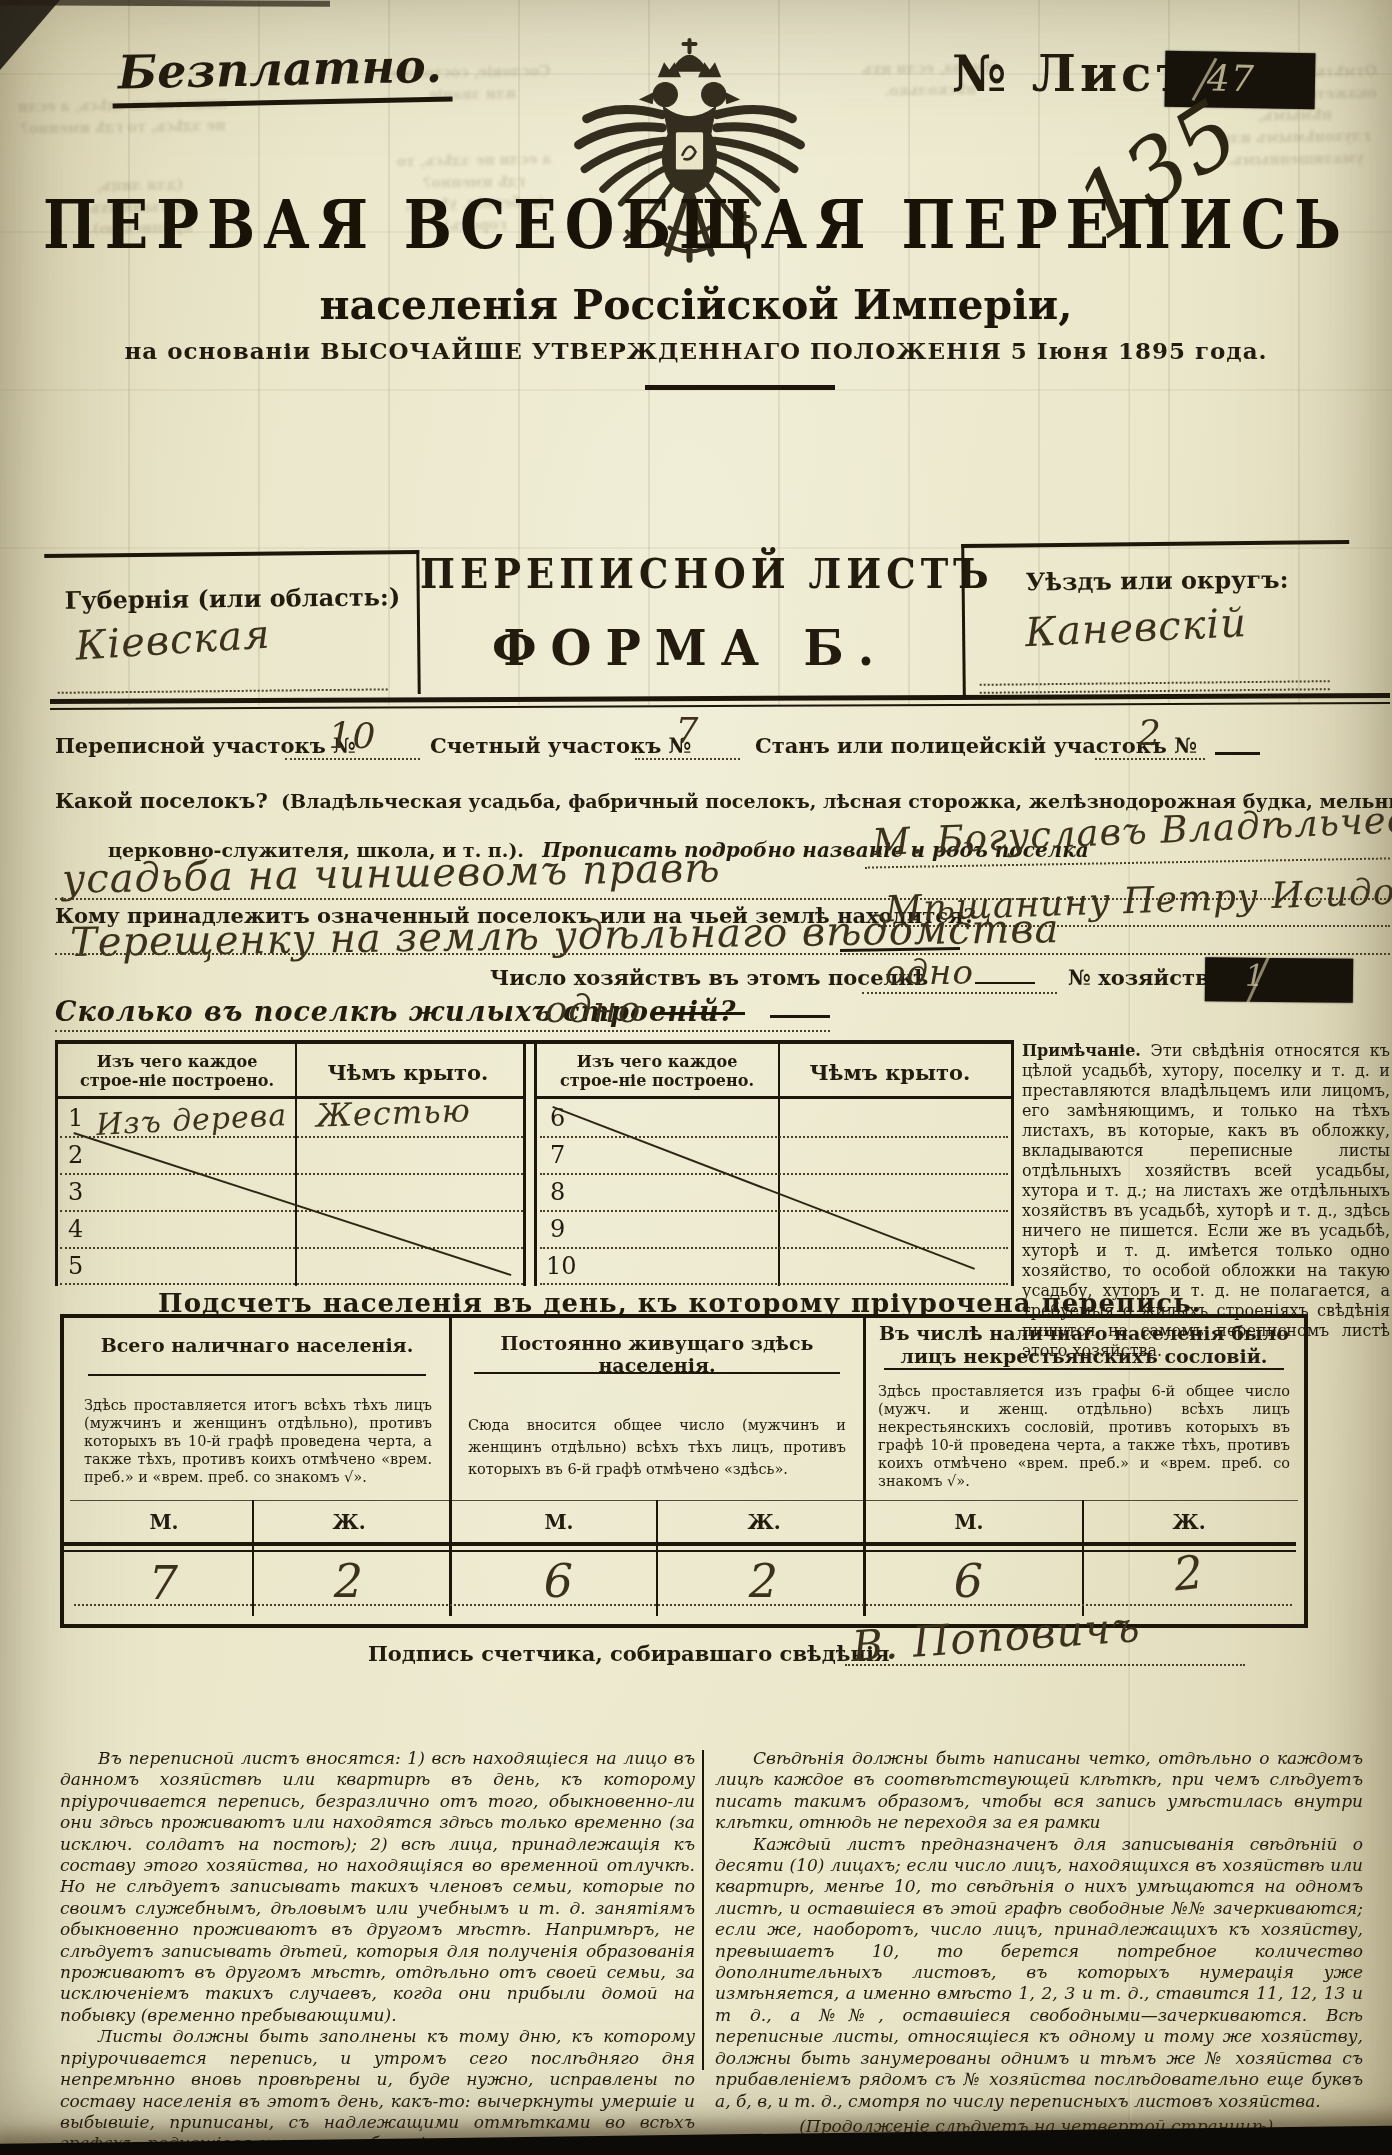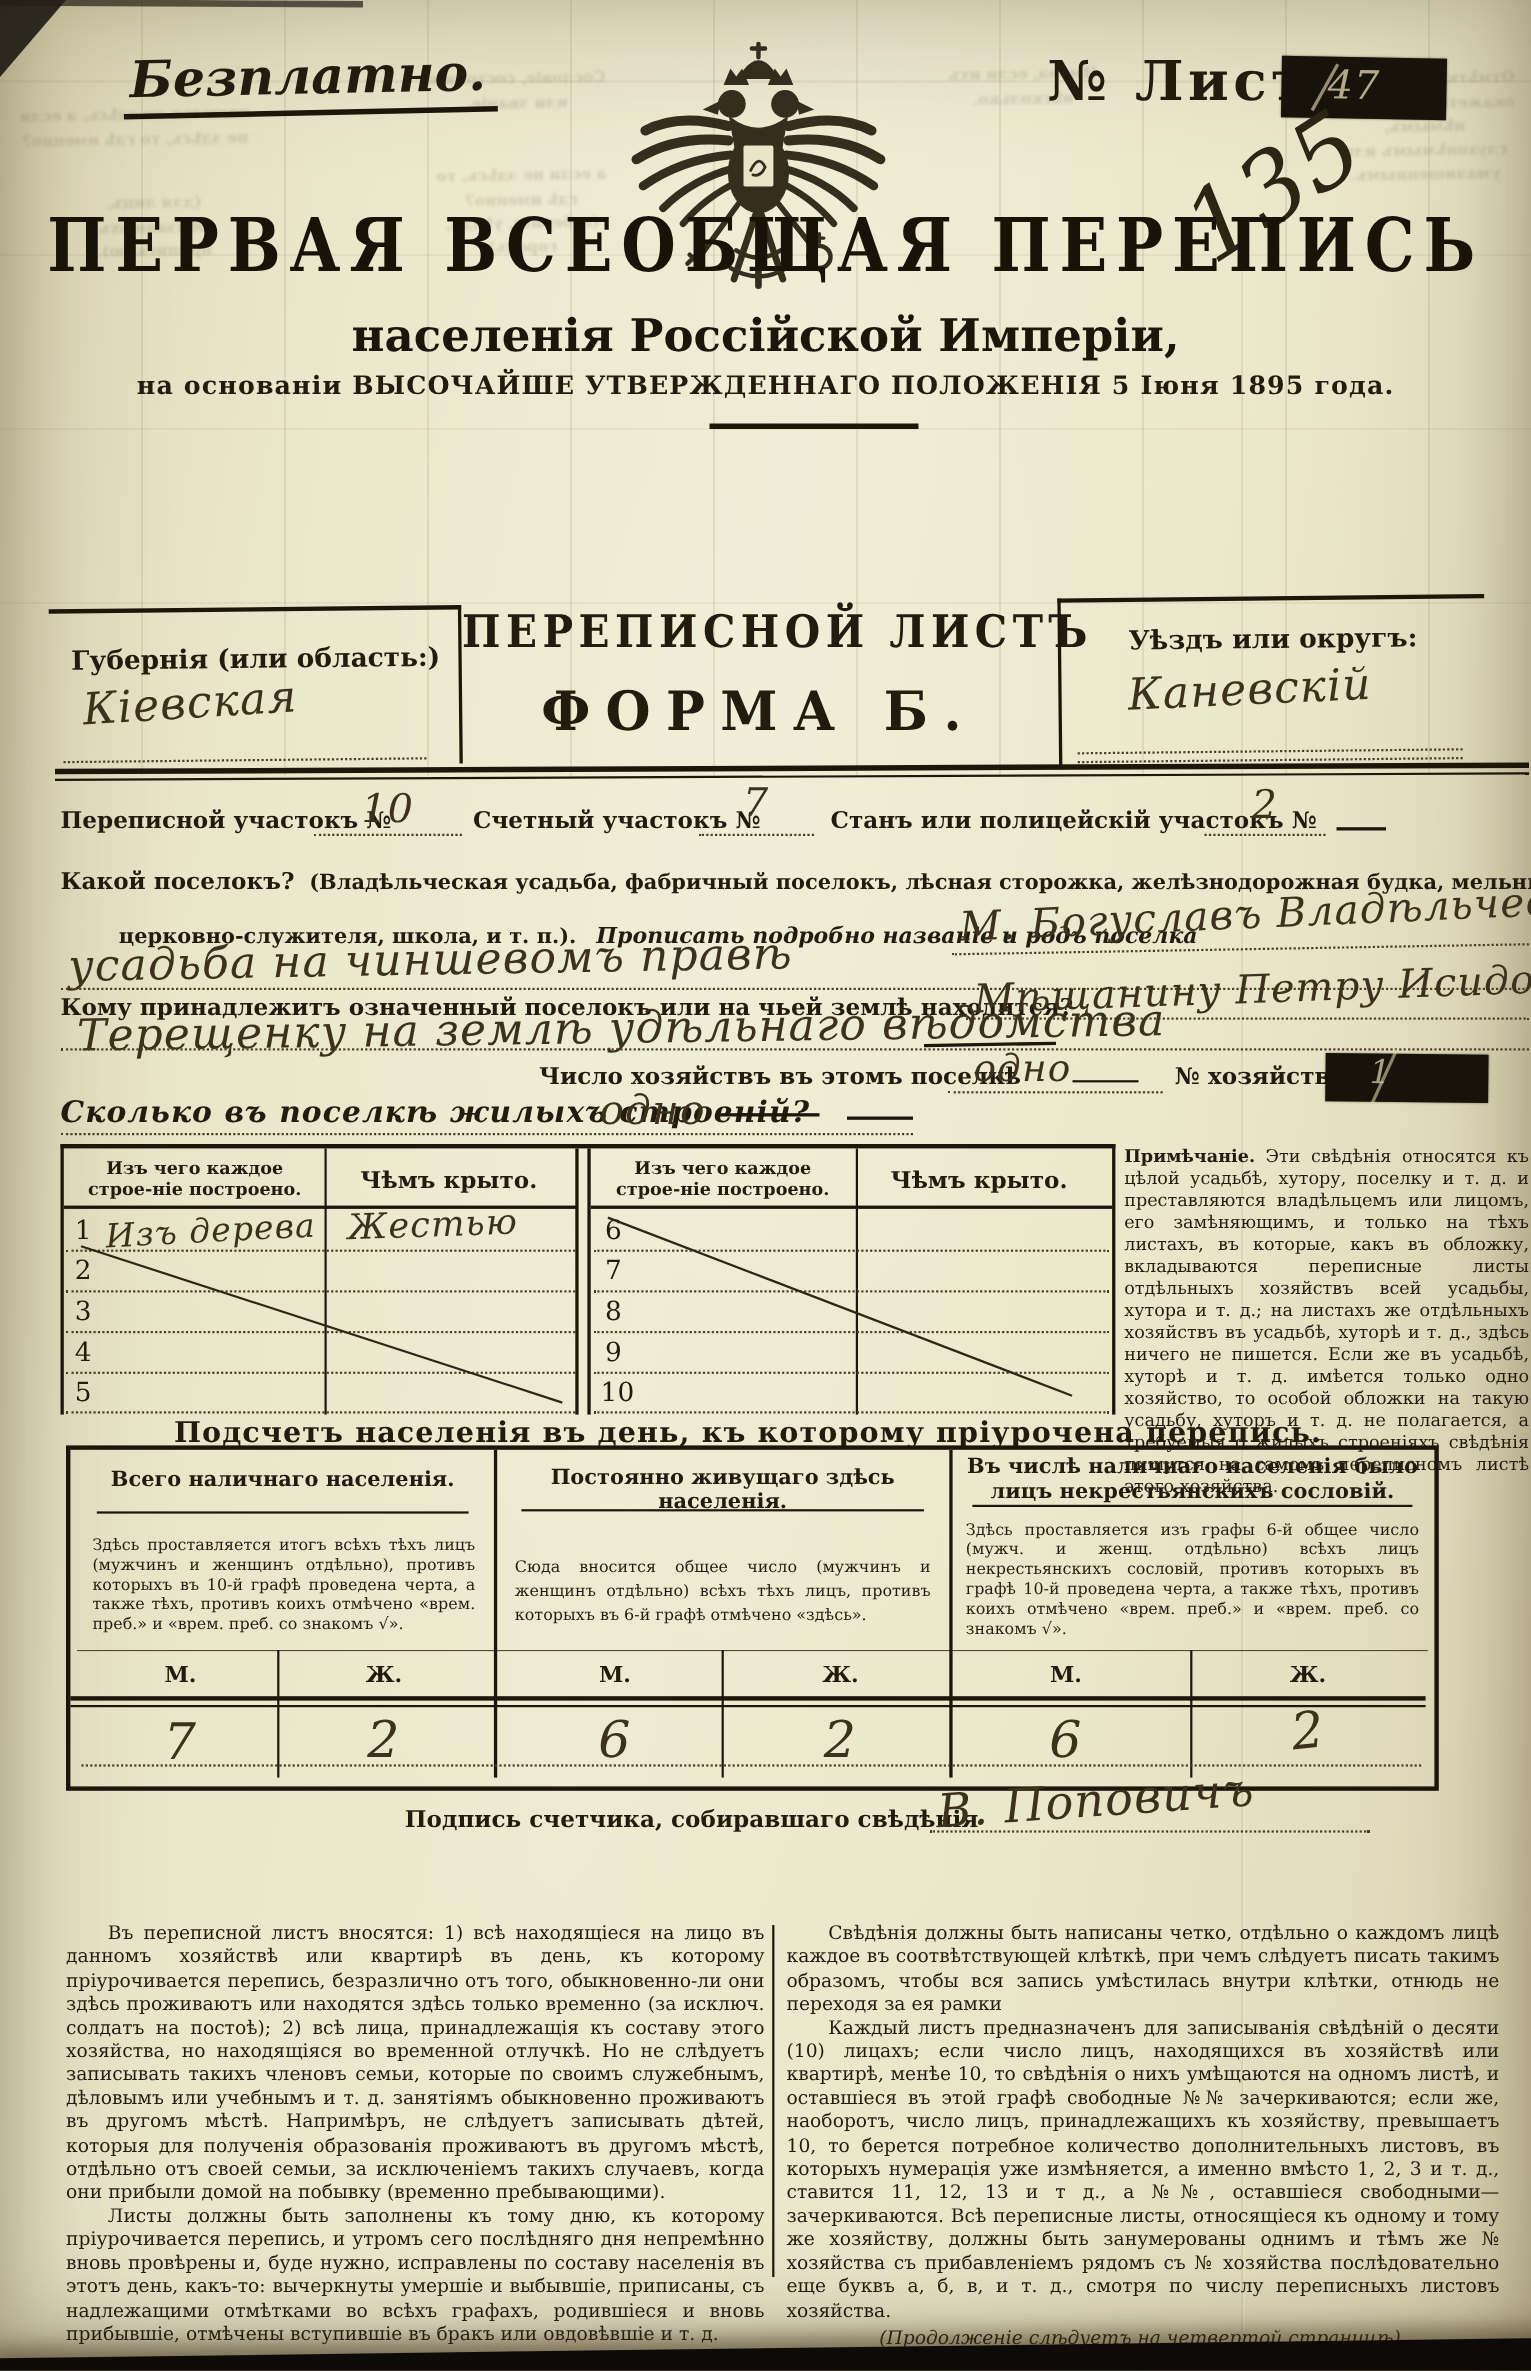--- a/index.html
+++ b/index.html
@@ -19,21 +19,21 @@
   .bleed{position:absolute;transform:scaleX(-1) rotate(1deg);filter:blur(1.4px);opacity:.20;
     color:#5d5438;font-weight:bold;font-size:14px;line-height:1.55;text-align:center;}
   .ghostgrid{position:absolute;left:0;top:0;width:1392px;height:705px;pointer-events:none;
     background:
      repeating-linear-gradient(90deg, rgba(0,0,0,0) 0 128px, rgba(110,100,65,.13) 128px 130px),
      repeating-linear-gradient(0deg, rgba(0,0,0,0) 0 156px, rgba(110,100,65,.08) 156px 158px);}
   .crease{position:absolute;left:1128px;top:240px;width:4px;height:1880px;
     background:linear-gradient(90deg,rgba(120,105,60,.0),rgba(120,105,60,.18),rgba(255,255,240,.25),rgba(0,0,0,0));}
   .justify{text-align:justify;}
   p{margin:0;}
-  .rules p{text-indent:38px;margin:0;}
+  .rules p{text-indent:38px;margin:0;font-style:italic;}
   .stamp{background:#17130b;box-shadow:0 0 2px rgba(0,0,0,.6);}
 </style>
 </head>
 <body>
 
 <div class="page">
 
   <div class="ghostgrid"></div>
   <div class="crease"></div>
   <div class="bleed" style="left:18px;top:95px;width:210px;">пишется ли здѣсь, а если не здѣсь, то гдѣ именно?</div>

